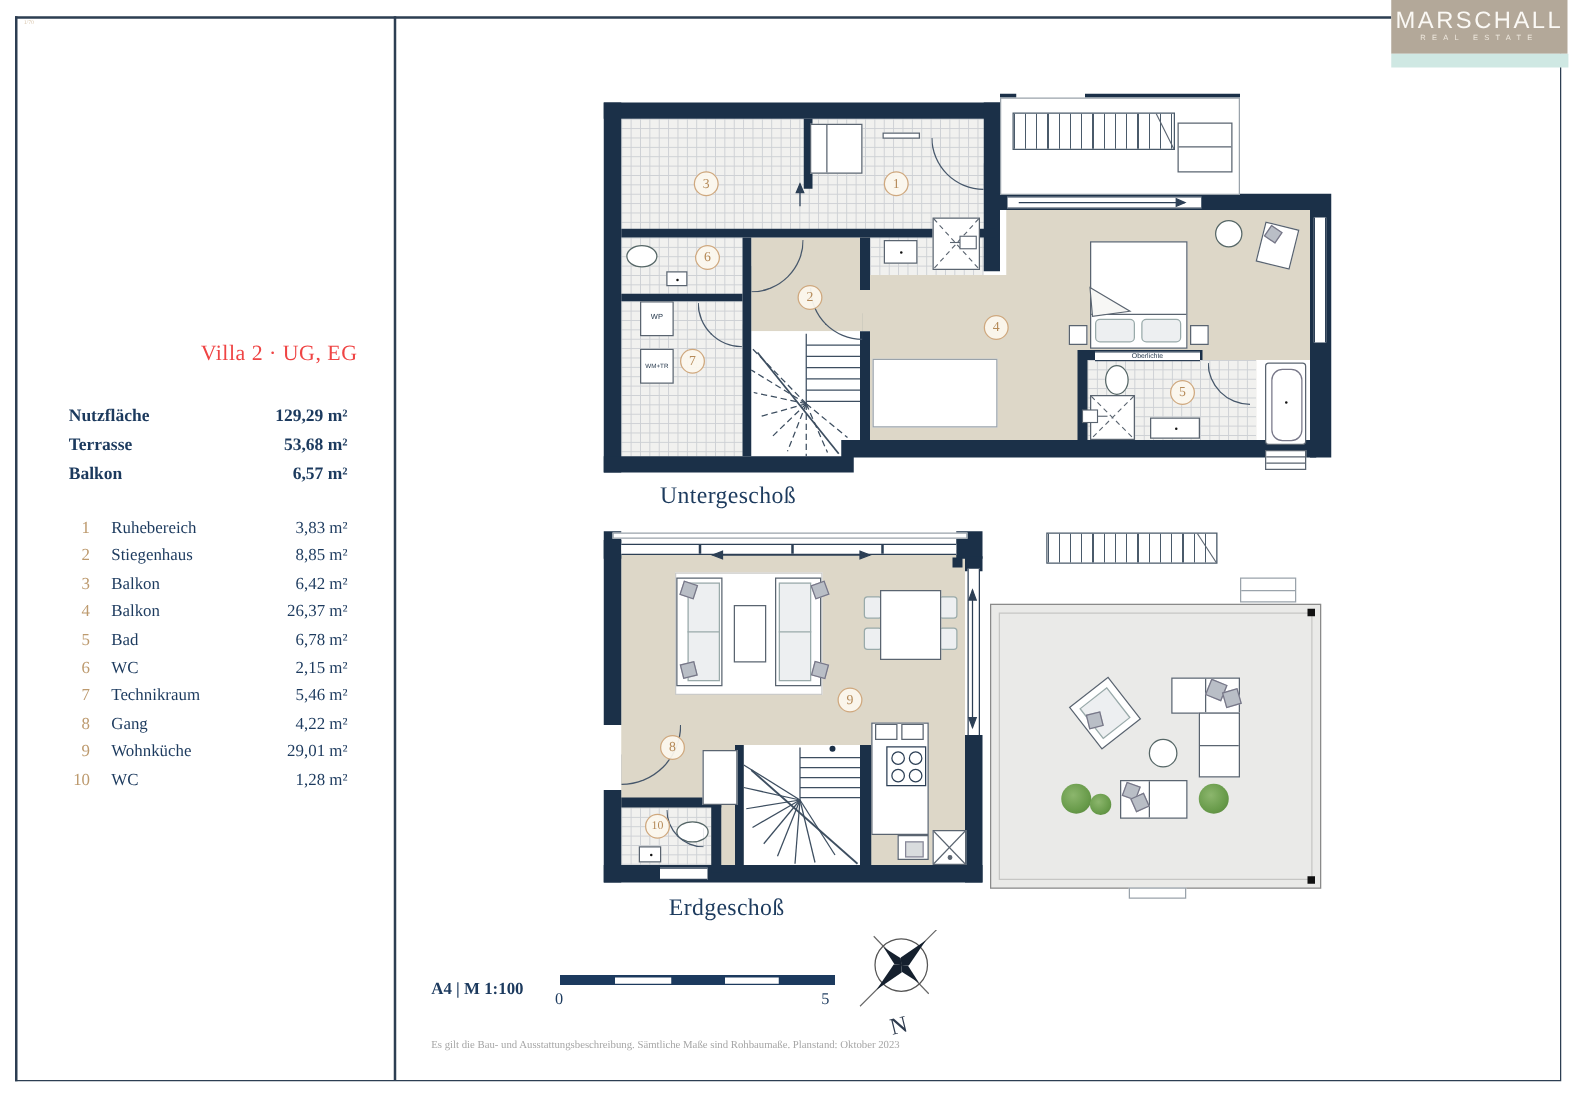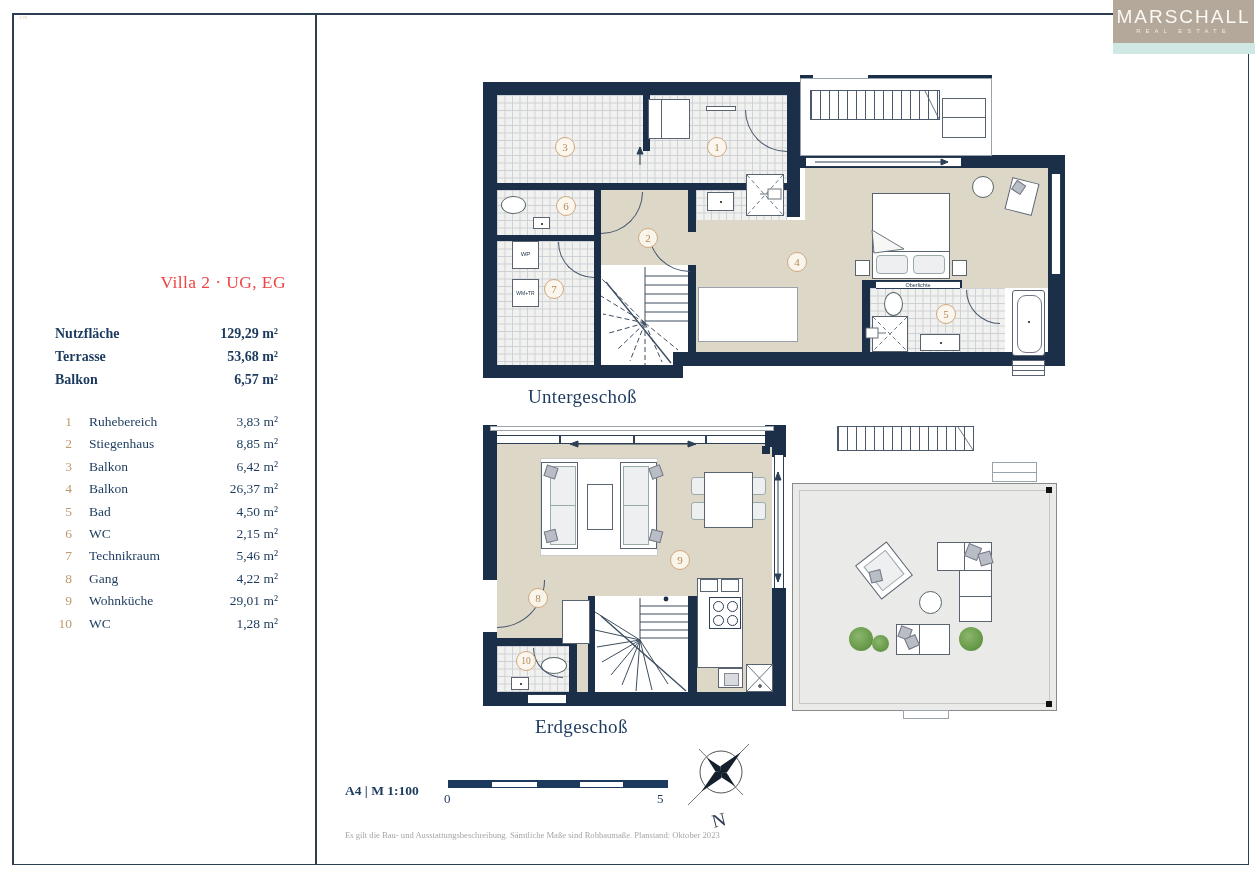--- a/index.html
+++ b/index.html
@@ -101,21 +101,21 @@
         <span>6,42 m²</span>
       </div>
     <div class="room-row">
         <span class="room-no">4</span>
         <span class="room-name">Balkon</span>
         <span>26,37 m²</span>
       </div>
     <div class="room-row">
         <span class="room-no">5</span>
         <span class="room-name">Bad</span>
-        <span>4,50 m²</span>
+        <span>6,78 m²</span>
       </div>
     <div class="room-row">
         <span class="room-no">6</span>
         <span class="room-name">WC</span>
         <span>2,15 m²</span>
       </div>
     <div class="room-row">
         <span class="room-no">7</span>
         <span class="room-name">Technikraum</span>
         <span>5,46 m²</span>

